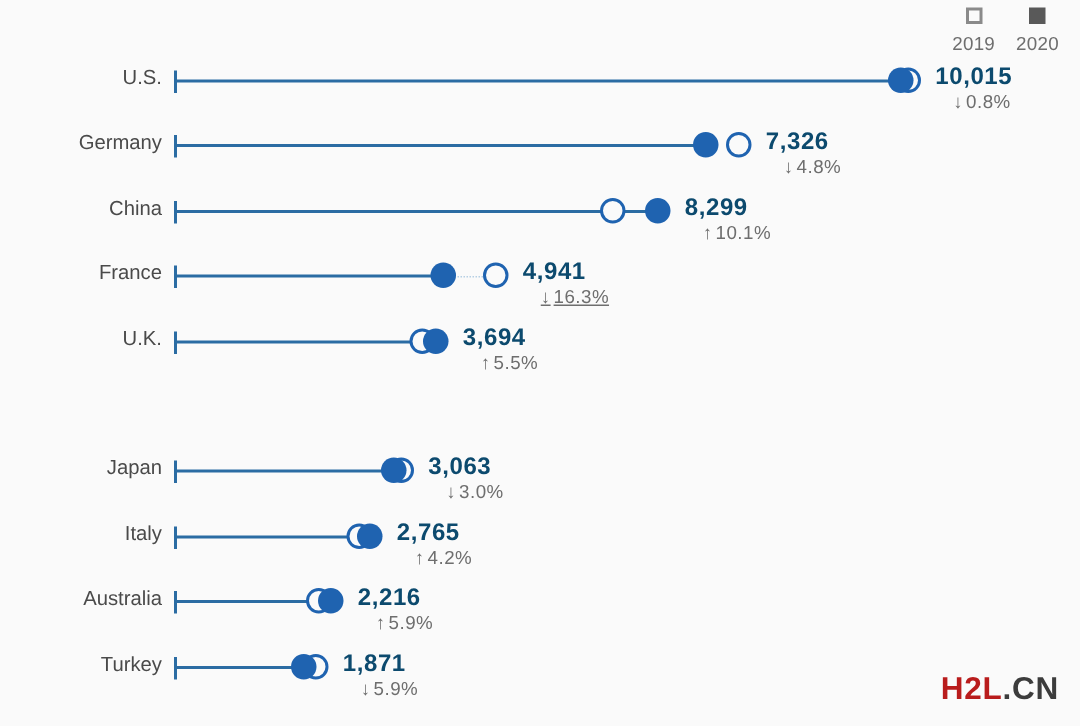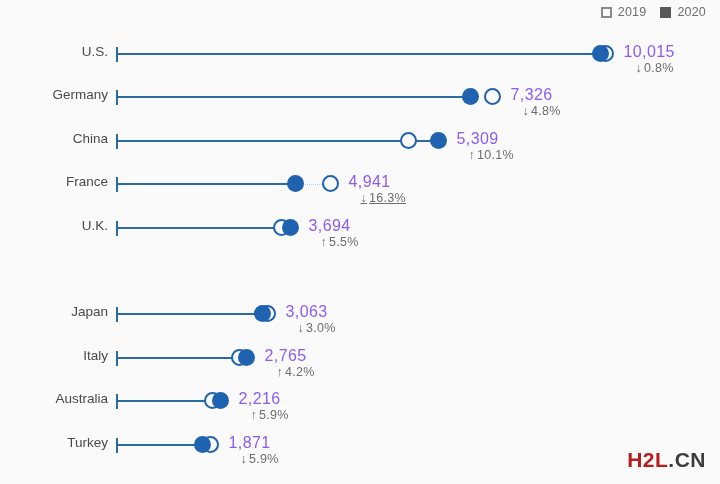--- a/index.html
+++ b/index.html
@@ -21,20 +21,21 @@
     top: 5px;
     right: 14px;
     display: flex;
     align-items: center;
     gap: 14px;
   }
   .legend-item {
     display: flex;
     align-items: center;
     gap: 6px;
+    flex-direction: column;
   }
   .legend-swatch {
     width: 11px;
     height: 11px;
     display: inline-block;
   }
   .legend-swatch.hollow {
     border: 2px solid #8a8a8a;
     background: transparent;
     box-sizing: border-box;
@@ -110,22 +111,22 @@
     background: #1f63b0;
   }
   .dot.hollow {
     background: #fafafa;
     border: 2.4px solid #1f63b0;
   }
   .value {
     position: absolute;
     top: 11px;
     font-size: 16px;
-    font-weight: normal;
-    color: #8b5cf6;
+    font-weight: bold;
+    color: #0c4a6e;
     white-space: nowrap;
     letter-spacing: 0.4px;
   }
   .delta {
     position: absolute;
     top: 29px;
     font-size: 12.5px;
     color: #6e6e6e;
     white-space: nowrap;
     letter-spacing: 0.3px;
@@ -180,21 +181,21 @@
       <div class="value" style="left: 510.5px;">7,326</div>
       <div class="delta" style="left: 522.5px;"><span class="arrow">↓</span><span>4.8%</span></div>
     </div>
     <div class="row" style="top: 86.8px;">
       <div class="cat-label">China</div>
       <div class="axis-tick"></div>
       <div class="stem" style="width: 291px;"></div>
       <div class="connector-solid" style="left: 408px; width: 30px;"></div>
       <div class="dot hollow" style="left: 399.5px;"></div>
       <div class="dot filled" style="left: 429.5px;"></div>
-      <div class="value" style="left: 456.5px;">5,309</div>
+      <div class="value" style="left: 456.5px;">8,299</div>
       <div class="delta" style="left: 468.5px;"><span class="arrow">↑</span><span>10.1%</span></div>
     </div>
     <div class="row" style="top: 130.2px;">
       <div class="cat-label">France</div>
       <div class="axis-tick"></div>
       <div class="stem" style="width: 178px;"></div>
       <div class="connector-dotted" style="left: 295px; width: 35px;"></div>
       <div class="dot hollow" style="left: 321.5px;"></div>
       <div class="dot filled" style="left: 286.5px;"></div>
       <div class="value" style="left: 348.5px;">4,941</div>

